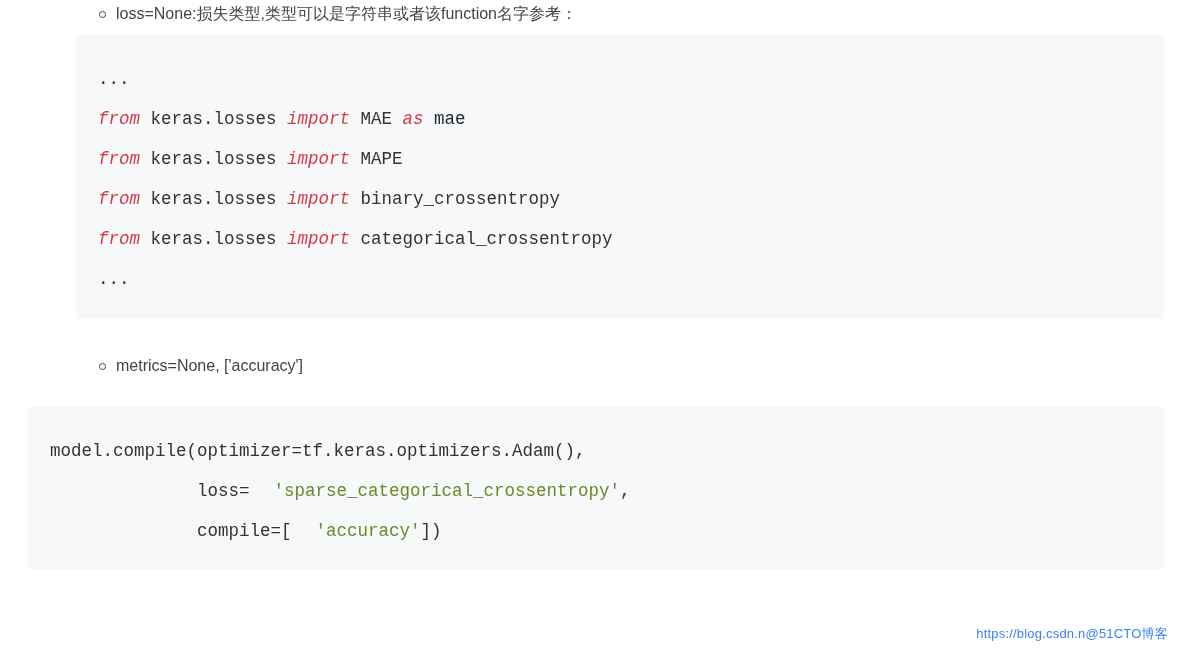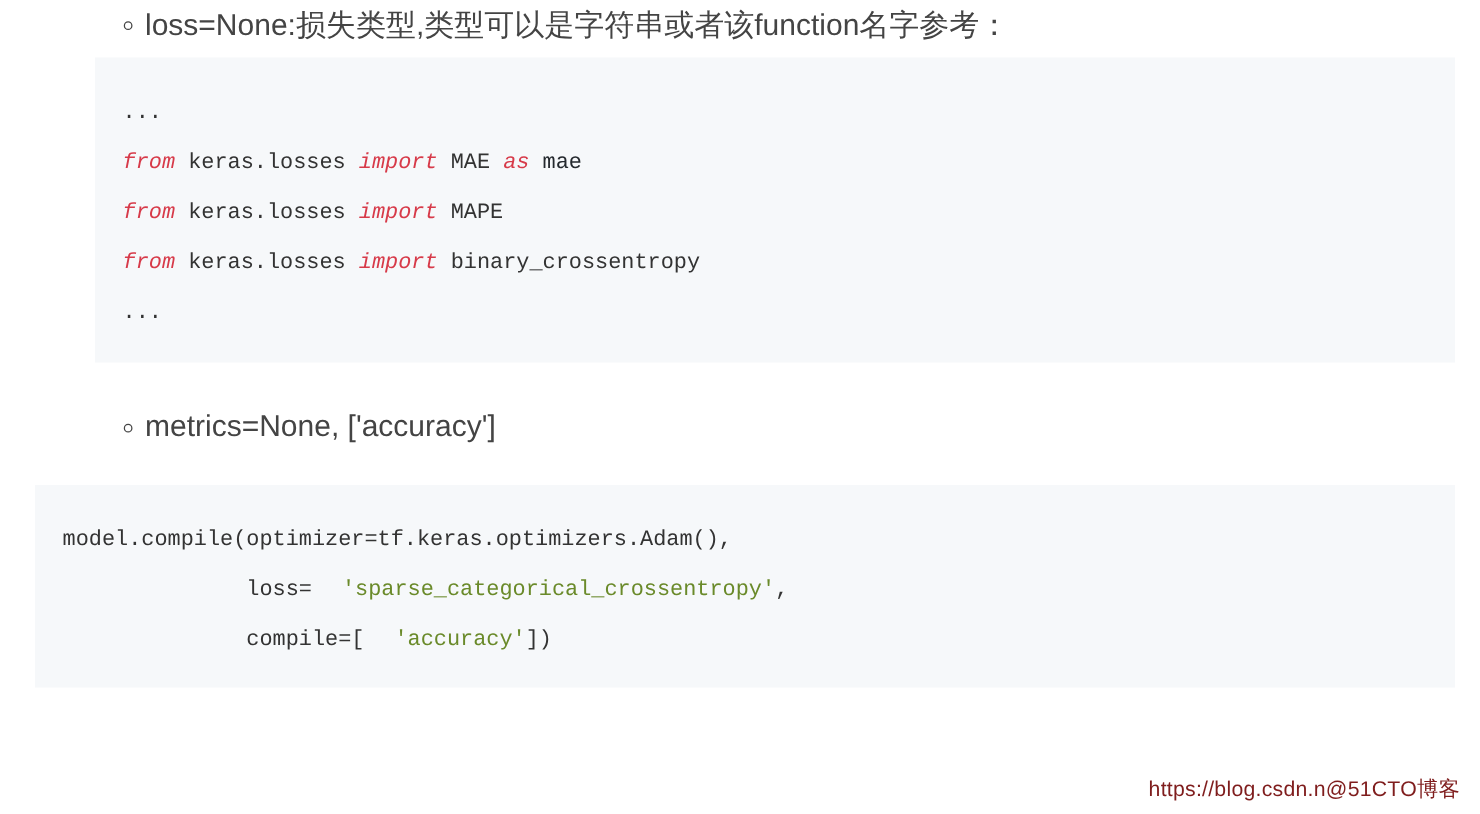--- a/index.html
+++ b/index.html
@@ -10,21 +10,21 @@
       height: 651px;
       position: relative;
       color: #333;
     }
     .content { padding: 0 0 0 0; }
     .bullet-row {
       display: flex;
       align-items: center;
       gap: 10px;
       padding: 4px 0 10px 99px;
-      font-size: 24px;
+      font-size: 16px;
       color: #444;
     }
     .bullet-circle {
       width: 7px; height: 7px;
       border: 1.5px solid #444;
       border-radius: 50%;
       flex: 0 0 auto;
     }
     .code-block {
       background: #f6f8fa;
@@ -46,39 +46,40 @@
       padding: 24px 22px 18px 22px;
       font-family: "SFMono-Regular", Consolas, "Liberation Mono", Menlo, monospace;
       font-size: 17.5px;
       line-height: 1.6;
       color: #333;
     }
     .watermark {
       position: absolute;
       right: 16px;
       bottom: 8px;
-      font-size: 17px;
-      color: #7f1d1d;
+      font-size: 13px;
+      color: #3b82f6;
       letter-spacing: 0.2px;
     }
   </style>
 </head>
 <body>
 
 <div class="content">
   <div class="bullet-row">
     <span class="bullet-circle"></span>
     <span>loss=None:损失类型,类型可以是字符串或者该function名字参考：</span>
   </div>
 
   <div class="code-block">
     <div class="code-line"><span>...</span></div>
     <div class="code-line"><span class="kw">from</span><span> keras.losses </span><span class="kw">import</span><span> MAE </span><span class="kw">as</span><span class="alias"> mae</span></div>
     <div class="code-line"><span class="kw">from</span><span> keras.losses </span><span class="kw">import</span><span> MAPE</span></div>
     <div class="code-line"><span class="kw">from</span><span> keras.losses </span><span class="kw">import</span><span> binary_crossentropy</span></div>
+    <div class="code-line"><span class="kw">from</span><span> keras.losses </span><span class="kw">import</span><span> categorical_crossentropy</span></div>
     <div class="code-line"><span>...</span></div>
   </div>
 
   <div class="spacer-lg"></div>
 
   <div class="bullet-row">
     <span class="bullet-circle"></span>
     <span>metrics=None, ['accuracy']</span>
   </div>
 

